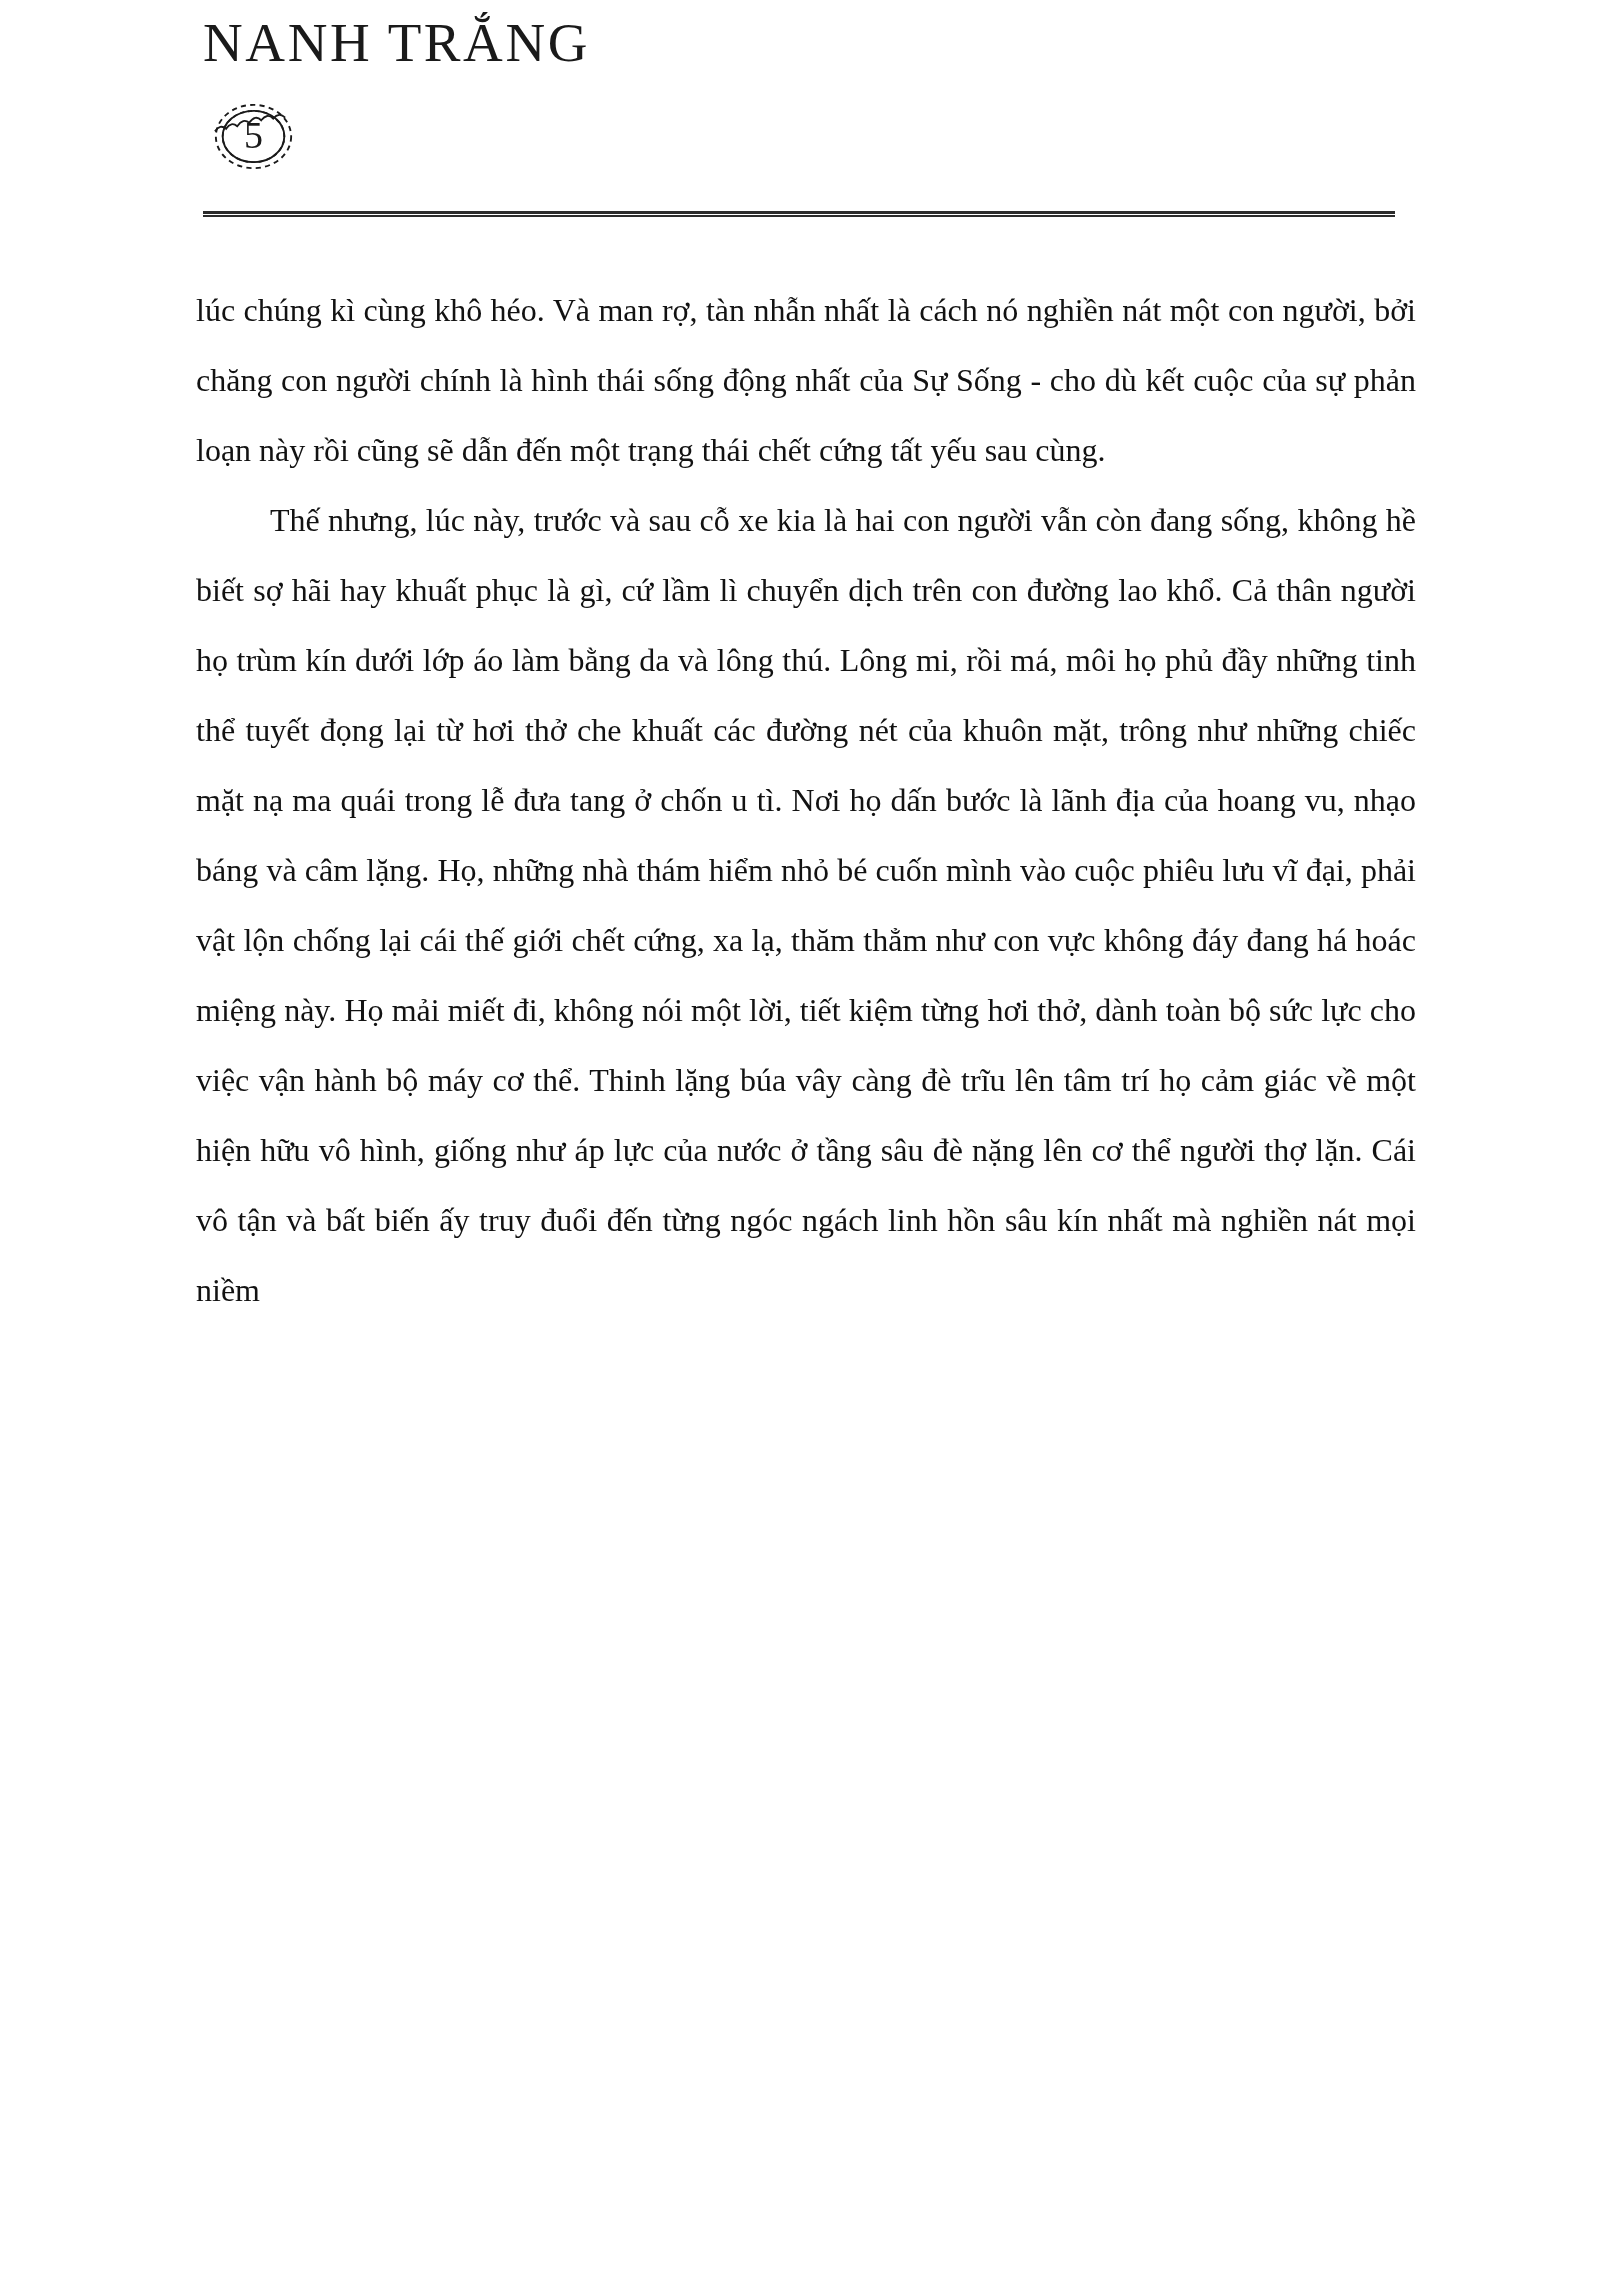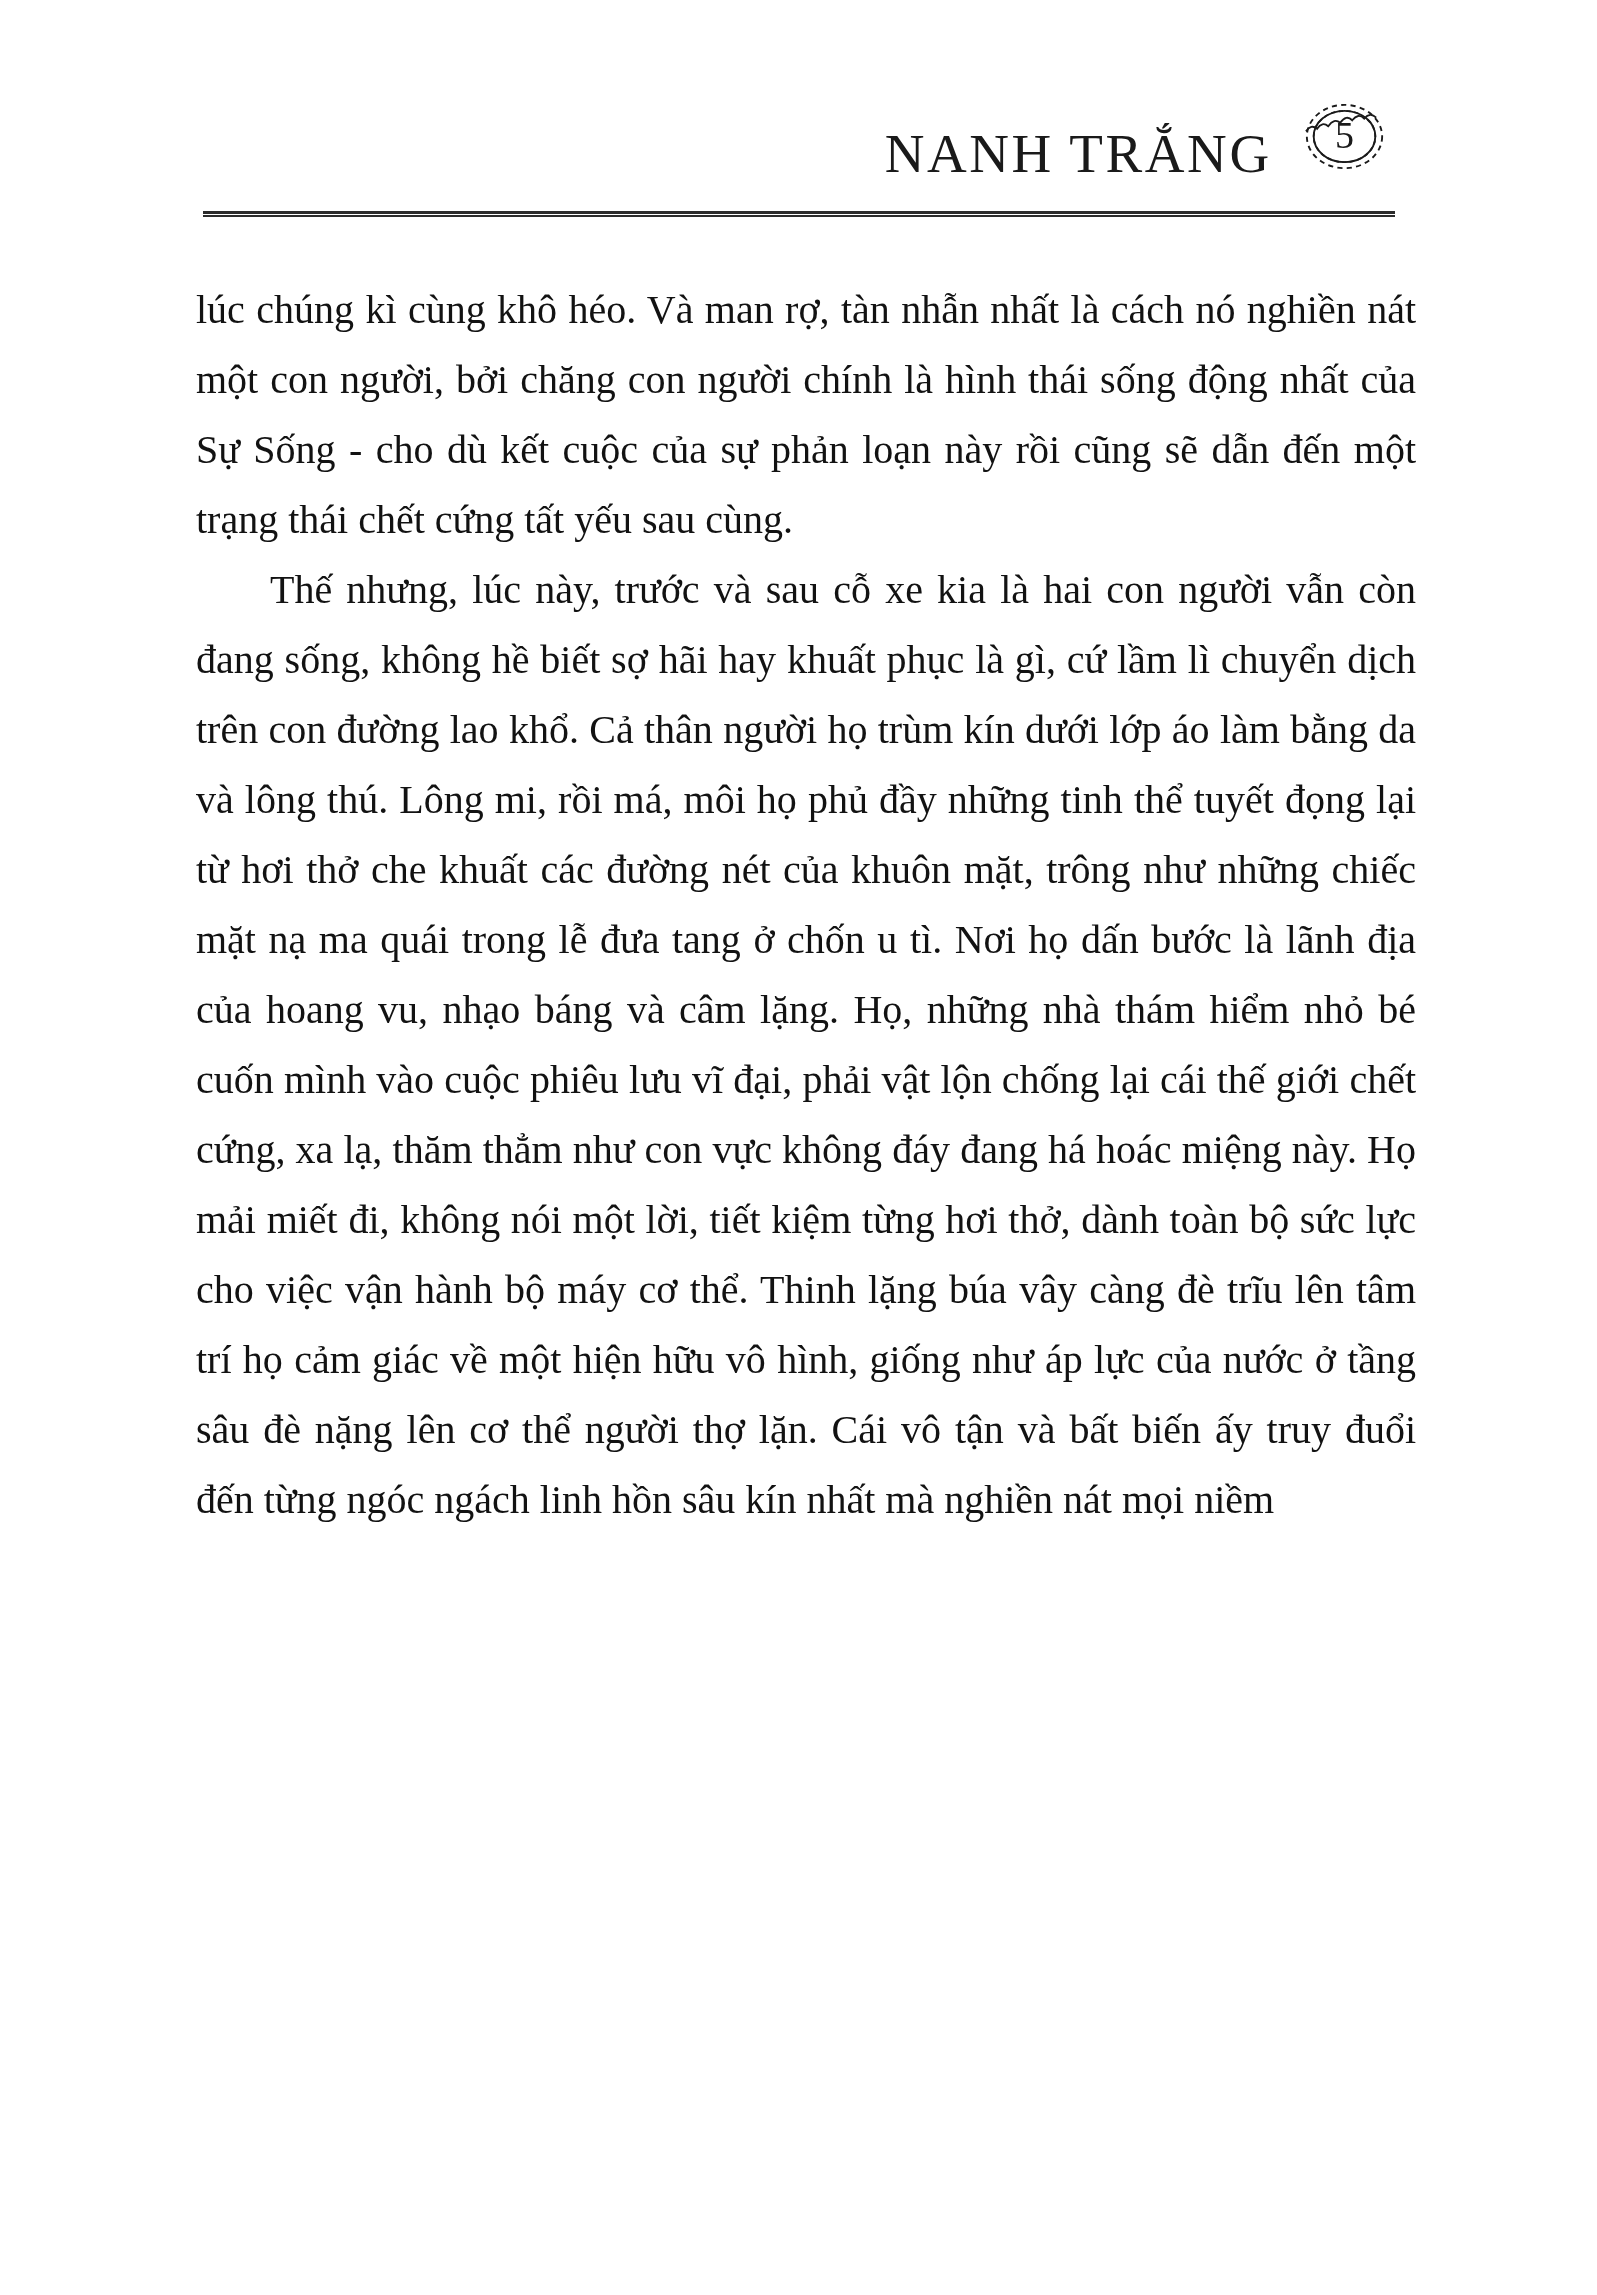--- a/index.html
+++ b/index.html
@@ -21,24 +21,25 @@
   
   .header {
     position: absolute;
     top: 95px;
     left: 203px;
     right: 203px;
     height: 112px;
   }
   .header-inner {
     display: flex;
-    align-items: flex-end;
+    align-items: flex-start;
     justify-content: flex-end;
     gap: 22.3px;
     height: 86px;
+    flex-direction: column;
   }
   .book-title {
     font-family: "Liberation Serif", serif;
     font-size: 55px;
     letter-spacing: 2.6px;
     color: #1a1a1a;
     white-space: nowrap;
     line-height: 1;
   }
   .page-number-badge {
@@ -85,21 +86,21 @@
     height: 1.7px;
     background: #2b2b2b;
   }
 
   
   .body-text {
     position: absolute;
     top: 275px;
     left: 196px;
     width: 1220px;
-    font-size: 40px;
+    font-size: 32px;
     line-height: 70px;
     text-align: justify;
     text-justify: inter-word;
     color: #121212;
   }
   .body-text p {
     margin: 0;
   }
   .body-text p.indent {
     text-indent: 74px;

